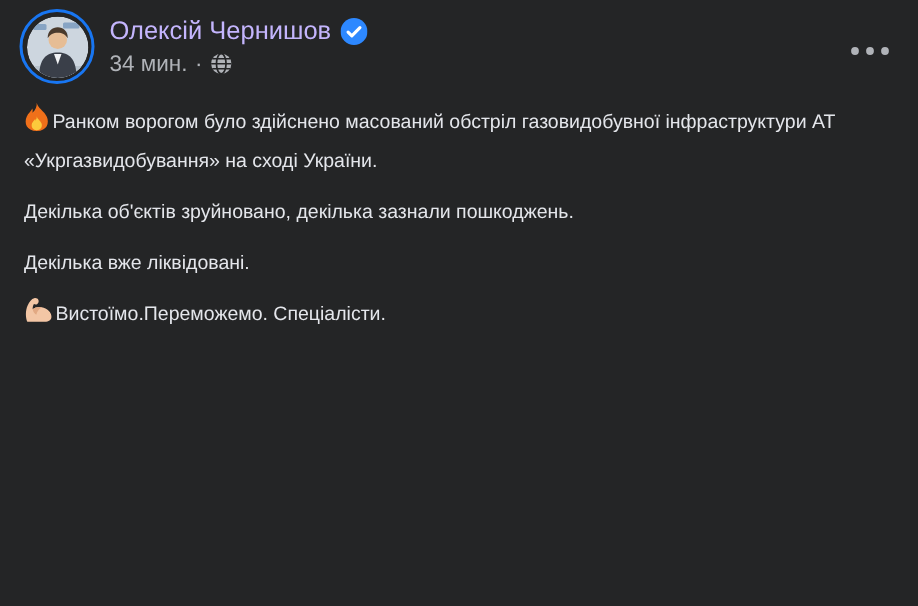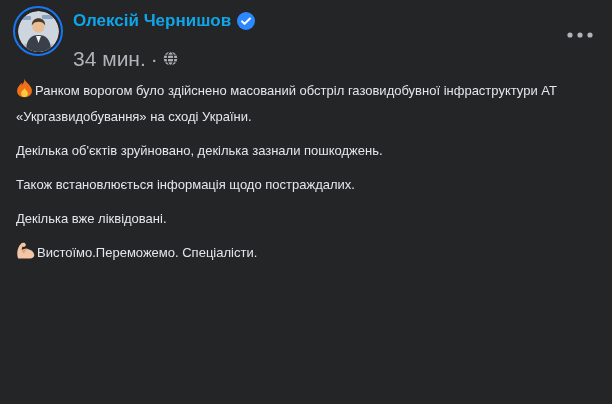--- a/index.html
+++ b/index.html
@@ -31,32 +31,32 @@
   }
   .avatar-photo {
     width: 41px; height: 41px;
     border-radius: 50%;
     overflow: hidden;
     display: block;
   }
   .header-info { margin-left: 10px; padding-top: 4px; }
   .name-row { display: flex; align-items: center; gap: 6px; }
   .author {
-    color: #0ea5e9;
-    font-weight: 700;
+    color: #c4b5fd;
+    font-weight: 400;
     font-size: 17px;
     line-height: 21px;
     cursor: pointer;
   }
   .verified-badge { display: block; }
   .meta-row {
     display: flex; align-items: center; gap: 5px;
-    margin-top: 20px;
+    margin-top: 4px;
     color: #b0b3b8;
-    font-size: 21px;
+    font-size: 15px;
     line-height: 15px;
   }
   .meta-sep { color: #b0b3b8; }
   .globe { display: block; }
   .more-btn {
     position: absolute;
     top: 19px; right: 16px;
     padding: 6px 2px;
     border-radius: 50%;
     cursor: pointer;
@@ -136,21 +136,20 @@
   <div class="body">
 
     <p><svg class="emoji" width="17" height="20" viewBox="0 0 17 20">
           <path d="M8.5 0.5 C9 4 13.5 6 15.2 9.8 C17 13.8 15.5 19.3 8.5 19.3 C1.5 19.3 0 13.8 1.8 9.8 C2.8 7.6 4.6 6.3 5.6 4.4 C5.9 5.3 5.9 6.2 5.6 7.2 C7.6 5.6 8.7 2.8 8.5 0.5 Z" fill="#f0701a"></path>
           <path d="M8.5 9.5 C8.8 11.4 11 12.4 11.7 14.4 C12.5 16.7 10.9 18.9 8.5 18.9 C6.1 18.9 4.5 16.7 5.3 14.4 C5.8 13 6.9 12.2 7.5 11.1 C7.6 11.6 7.6 12 7.5 12.5 C8.3 11.7 8.6 10.6 8.5 9.5 Z" fill="#fcca3c"></path>
         </svg><span>Ранком ворогом було здійснено масований обстріл газовидобувної інфраструктури АТ «Укргазвидобування» на сході України.</span></p>
 
     <p>Декілька об'єктів зруйновано, декілька зазнали пошкоджень.</p>
 
 
-    <p>Також встановлюється інформація щодо постраждалих.</p>
 
     <p>Декілька вже ліквідовані.</p>
 
 
     <p><svg class="emoji" width="19" height="17" viewBox="0 0 19 17" style="vertical-align:-2px;">
           <path d="M2.2 16.5 C1 14 0.8 9 2.5 5.5 C3.6 3.2 5 1.2 6.8 0.8 C8 0.5 9.2 1 9.6 2 C10 3 9.7 4 8.9 4.6 C8.2 5.1 7.2 5 6.6 4.6 C6 5.6 5.7 7 5.8 8.2 C7.3 7 9.6 6.4 11.8 6.9 C15.5 7.7 18.3 10.3 18.3 13.1 C18.3 15.3 16.4 16.5 13.9 16.5 Z" fill="#f3c6a5"></path>
           <path d="M5.8 8.2 C7.3 7 9.6 6.4 11.8 6.9 C10 8 8.6 9.8 8.2 11.8 C7 11.2 6 9.9 5.8 8.2 Z" fill="#e2a983"></path>
         </svg><span>Вистоїмо.Переможемо. Спеціалісти.</span></p>
 
   </div>

